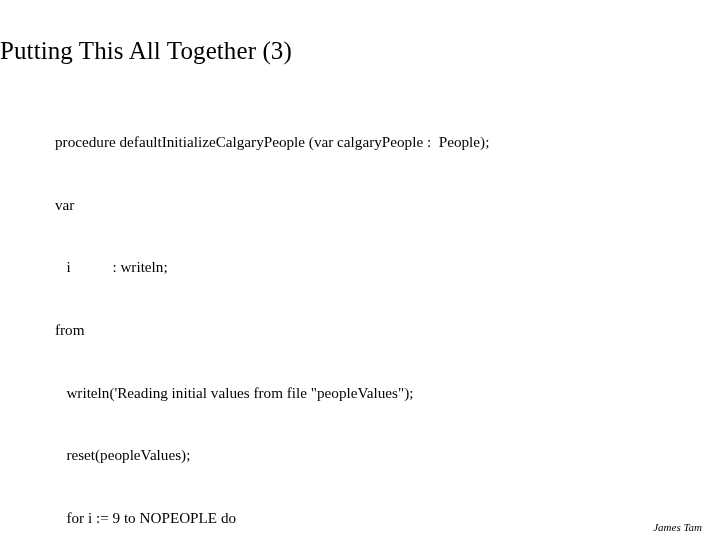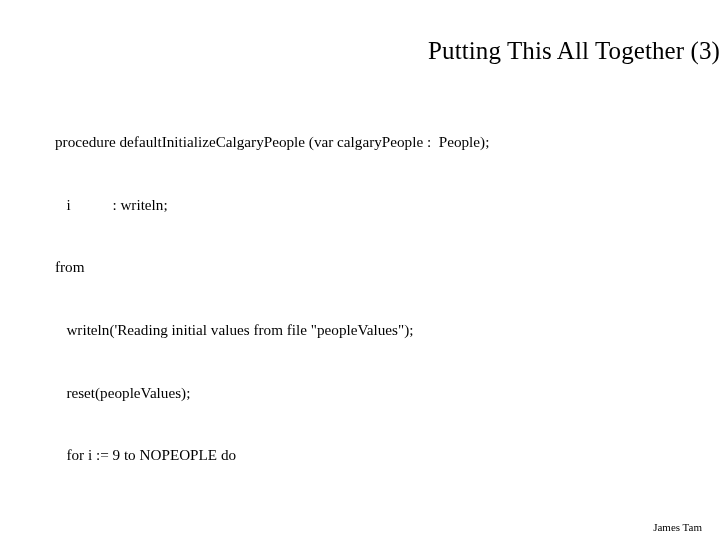--- a/index.html
+++ b/index.html
@@ -19,21 +19,21 @@
     position: absolute;
     inset: 0;
     width: 720px;
     height: 540px;
   }
   #slide-title {
     position: absolute;
     top: 36px;
     left: 0;
     width: 720px;
-    text-align: right;
+    text-align: left;
     font-size: 25px;
     line-height: 30px;
     font-weight: normal;
     letter-spacing: 0.1px;
     white-space: nowrap;
   }
   #code-block {
     position: absolute;
     top: 90px;
     left: 55px;
@@ -50,31 +50,33 @@
     position: absolute;
     left: 0;
     top: 520px;
     width: 720px;
     text-align: right;
     padding-right: 18px;
     box-sizing: border-box;
     font-size: 11px;
     line-height: 14px;
     white-space: nowrap;
+    font-style: italic;
   }
 </style>
 </head>
 <body>
 
 <div id="slide">
 
   <div id="slide-title">Putting This All Together (3)</div>
 
   <div id="code-block">
     <div class="code-line">procedure defaultInitializeCalgaryPeople (var calgaryPeople :  People);</div>
+    <div class="code-line">var</div>
     <div class="code-line">   i           : writeln;</div>
     <div class="code-line">from</div>
     <div class="code-line">   writeln('Reading initial values from file "peopleValues");</div>
     <div class="code-line">   reset(peopleValues);</div>
     <div class="code-line">   for i := 9 to NOPEOPLE do</div>
     
     
     
     
     

